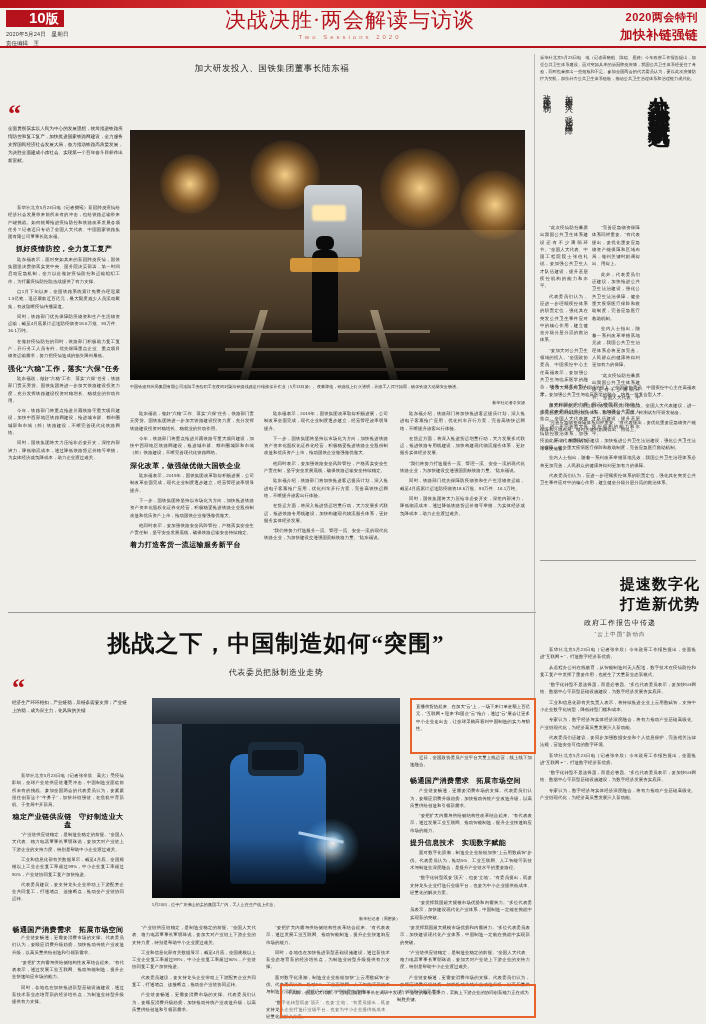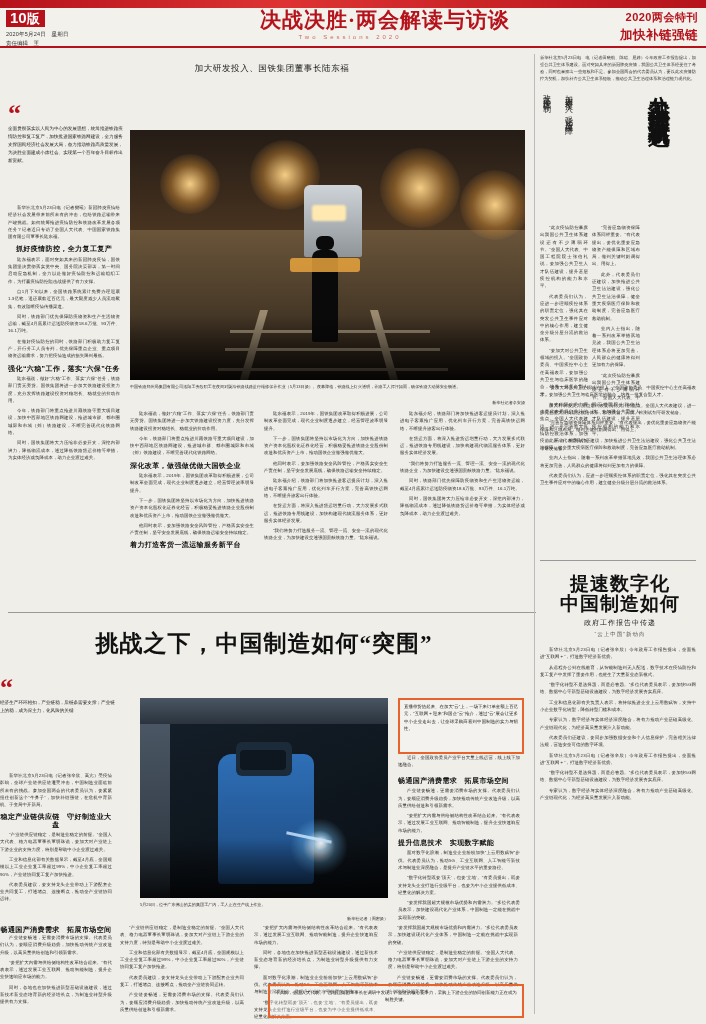--- a/index.html
+++ b/index.html
@@ -8,26 +8,26 @@
     position:relative;width:706px;height:1024px;background:#efeee9;
     overflow:hidden;
   }
   
   .masthead{position:absolute;left:0;top:0;width:706px;height:48px;background:#f3f1ec;}
   .mh-red{position:absolute;left:0;top:0;width:706px;height:8px;
      background:linear-gradient(90deg,#b5121b 0%,#d33 40%,#b5121b 100%);}
   .mh-left{position:absolute;left:6px;top:9px;width:120px;}
   .mh-badge{display:inline-block;background:#b5121b;color:#fff;font-weight:bold;
      font-size:13px;padding:1px 5px 2px 4px;line-height:13px;}
-  .mh-badge .num{font-size:15px;}
+  .mh-badge .num{font-size:15px;margin-left:19px;}
   .mh-date{font-size:5.5px;color:#333;margin-top:4px;letter-spacing:.2px;}
   .mh-ed{font-size:5.5px;color:#333;margin-top:2px;}
   .mh-center{position:absolute;left:190px;top:8px;width:320px;text-align:center;}
   .mh-title{font-family:"Liberation Serif","DejaVu Serif",serif;color:#b5121b;
-     font-weight:bold;font-size:21px;letter-spacing:1px;line-height:24px;text-align:right;}
+     font-weight:normal;font-size:21px;letter-spacing:1px;line-height:24px;}
   .mh-sub{font-size:6px;color:#c0392b;letter-spacing:3px;margin-top:2px;opacity:.75;}
   .mh-right{position:absolute;right:8px;top:10px;text-align:right;margin-left:16px;}
   .mh-r1{color:#b5121b;font-weight:bold;font-size:11px;letter-spacing:.5px;}
   .mh-r2{color:#b5121b;font-weight:bold;font-size:12.5px;letter-spacing:.5px;margin-top:2px;}
   .mh-rule{position:absolute;left:0;top:46px;width:706px;height:2px;background:#b5121b;}
 
   
   .ct{font-size:4.4px;line-height:7.3px;color:#2b2b2b;text-align:justify;
       letter-spacing:.1px;}
   .ct p{margin:0 0 3px 0;text-indent:9px;}
@@ -53,32 +53,32 @@
   .hline{position:absolute;height:1px;background:#999;}
 
   
   .rblock{position:absolute;left:540px;top:54px;width:160px;}
   .rtop{font-size:4.2px;line-height:7px;color:#333;text-align:justify;}
   .vtitle{writing-mode:vertical-rl;font-family:"Liberation Serif","DejaVu Serif",serif;
      font-weight:bold;font-size:22px;letter-spacing:3px;color:#111;}
   .vsub{writing-mode:vertical-rl;font-size:8px;letter-spacing:2px;color:#222;}
 
   
-  .art2{position:absolute;left:0;top:620px;width:528px;height:396px;}
+  .art2{position:absolute;left:12px;top:620px;width:528px;height:396px;}
   .head2{font-family:"Liberation Serif","DejaVu Serif",serif;font-weight:bold;
      font-size:23px;color:#111;text-align:center;letter-spacing:1px;}
   .sub2{font-size:8px;color:#222;text-align:center;margin-top:8px;letter-spacing:.6px;}
   .ph2{left:140px;top:78px;width:248px;height:200px;}
 
   .hl-box{position:absolute;border:2px solid #e8622c;background:rgba(255,255,255,.25);}
   .hl-text{font-size:4.4px;line-height:7.4px;color:#1a1a1a;padding:3px 4px;text-align:justify;}
 
   .r2block{position:absolute;left:540px;top:560px;width:160px;}
   .r2title{font-family:"Liberation Serif","DejaVu Serif",serif;font-weight:bold;
-     font-size:19px;color:#111;letter-spacing:1px;text-align:center;line-height:20px;}
+     font-size:15px;color:#111;letter-spacing:1px;text-align:right;line-height:20px;}
   .r2sub{font-size:7px;color:#222;text-align:center;margin-top:4px;letter-spacing:1px;}
   .r2tag{font-size:5.5px;color:#555;text-align:center;margin-top:3px;letter-spacing:1px;}
 
   
   .ph1 .sky{position:absolute;left:0;top:0;width:100%;height:42%;
      background:linear-gradient(180deg,#241c16 0%,#3a2a1c 60%,#4a3420 100%);}
   .ph1 .ground{position:absolute;left:0;top:40%;width:100%;height:60%;
      background:linear-gradient(180deg,#6a553a 0%,#2a2118 100%);}
   .ph1 .glow{position:absolute;border-radius:50%;
      background:radial-gradient(circle,rgba(255,214,140,.95) 0%,rgba(255,170,60,.35) 45%,rgba(0,0,0,0) 75%);}
@@ -223,40 +223,41 @@
       <p>“完善应急物资保障体系同样重要。”有代表提出，要优化重要应急物资产能保障和区域布局，做到关键时刻调得出、用得上。</p>
       <p>此外，代表委员们还建议，加快推进公共卫生法治建设，强化公共卫生法治保障，健全重大疾病医疗保险和救助制度，完善应急医疗救助机制。</p>
       <p>业内人士指出，随着一系列改革举措落地见效，我国公共卫生治理体系必将更加完善，人民群众的健康将得到更加有力的保障。</p>
       <p>代表委员们认为，应进一步理顺疾控体系的职责定位，强化其在突发公共卫生事件应对中的核心作用，建立健全分级分层分流的救治体系。</p>
     </div>
   </div>
 
   <div class="r2block">
     <div class="hline" style="left:0;top:0;width:156px;"></div>
     <div class="r2title" style="margin-top:14px;">提速数字化</div>
-    <div class="r2title">中国制造如何</div>
+    <div class="r2title">打造新优势</div>
     <div class="r2sub">政府工作报告中传递</div>
     <div class="r2tag">“云上中国”新动向</div>
     <div class="ct" style="margin-top:8px;width:156px;">
       <p>新华社北京5月23日电（记者张辛欣）今年政府工作报告提出，全面推进“互联网＋”，打造数字经济新优势。</p>
       <p>从远程办公到在线教育，从智能制造到无人配送，数字技术在疫情防控和复工复产中发挥了重要作用，也催生了大量新业态新模式。</p>
       <p>“数字化转型不是选择题，而是必答题。”多位代表委员表示，要加快5G网络、数据中心等新型基础设施建设，为数字经济发展夯实底座。</p>
       <p>工业和信息化部有关负责人表示，将持续推进企业上云用数赋智，支持中小企业数字化转型，降低转型门槛和成本。</p>
       <p>专家认为，数字经济与实体经济深度融合，将有力推动产业基础高级化、产业链现代化，为经济高质量发展注入新动能。</p>
       <p>代表委员们还建议，要同步加强数据安全和个人信息保护，完善相关法律法规，营造安全可信的数字环境。</p>
       <p>新华社北京5月23日电（记者张辛欣）今年政府工作报告提出，全面推进“互联网＋”，打造数字经济新优势。</p>
       <p>“数字化转型不是选择题，而是必答题。”多位代表委员表示，要加快5G网络、数据中心等新型基础设施建设，为数字经济发展夯实底座。</p>
       <p>专家认为，数字经济与实体经济深度融合，将有力推动产业基础高级化、产业链现代化，为经济高质量发展注入新动能。</p>
     </div>
   </div>
 
   <div class="vline" style="left:534px;top:54px;height:960px;"></div>
 
   <div class="art2">
     <div class="head2" style="margin-top:8px;">挑战之下，中国制造如何“突围”</div>
+    <div class="sub2">代表委员把脉制造业走势</div>
 
     <div class="quote-box" style="top:60px;width:116px;">
       <div class="qmark">“</div>
       <div class="qtext">经济生产环环相扣，产业链稳，后链条需要支撑；产业链上的稳，成为保主力，化风险的关键</div>
     </div>
 
     <div class="photo ph2">
       <div class="bg"></div>
       <div class="beam" style="left:0;top:0;width:248px;height:26px;"></div>
       <div class="beam" style="left:0;top:26px;width:30px;height:174px;"></div>

